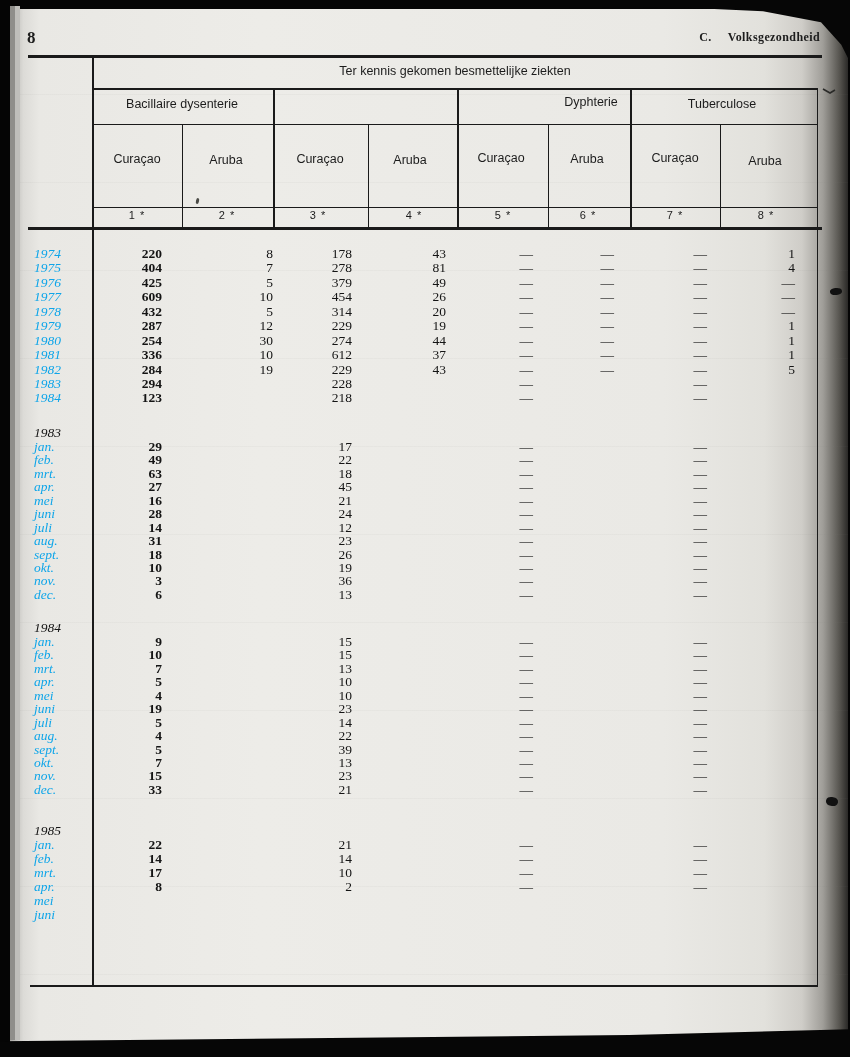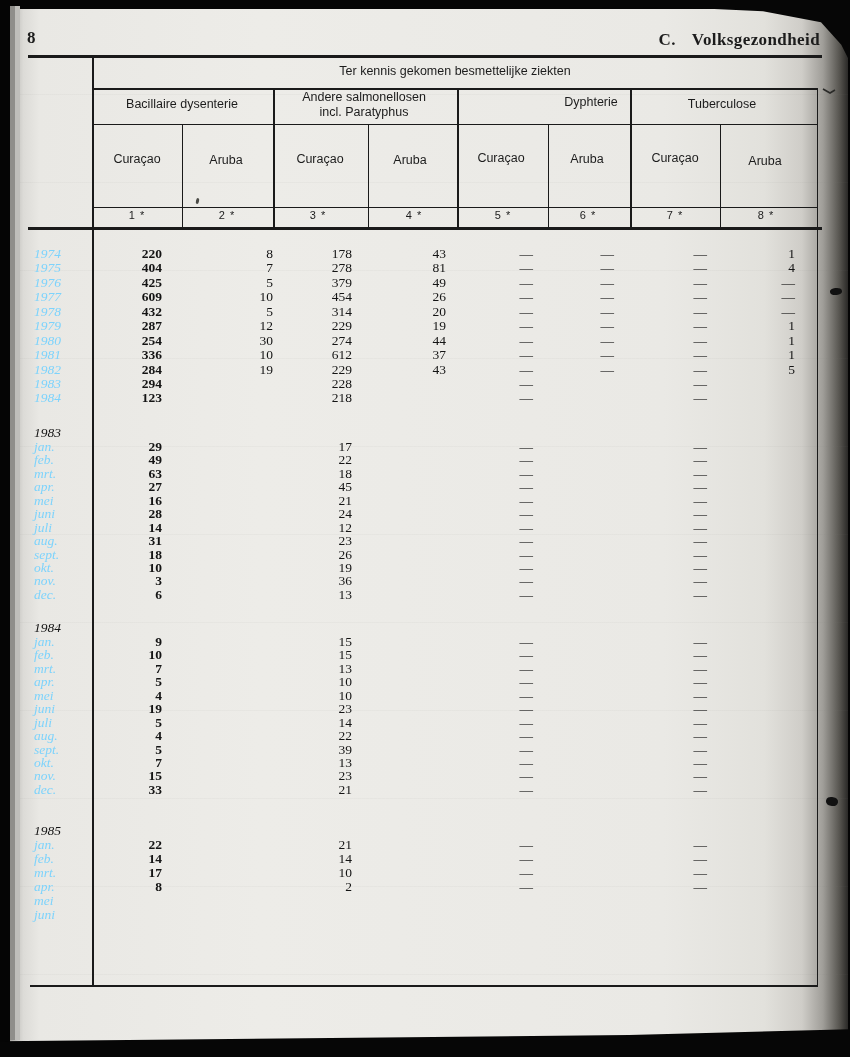--- a/index.html
+++ b/index.html
@@ -15,35 +15,35 @@
         clip-path:polygon(0 0,100% 0,100% 100%,97% 72%,90% 36%,70% 18%,42% 12%,0 13%);}
   .band-bottom{position:absolute;left:0;top:1028px;width:850px;height:29px;background:#060606;
         clip-path:polygon(0 46%,74% 24%,100% 4%,100% 100%,0 100%);}
   .edge-strip{position:absolute;top:6px;height:1034px;}
 
   .hline,.vline{position:absolute;background:#1a1a1a;}
   .txt{position:absolute;color:#1c1c1c;}
   .ctr{transform:translateX(-50%);white-space:nowrap;text-align:center;}
 
   .pagenum{font-family:"Liberation Serif",serif;font-weight:bold;font-size:17px;}
-  .sechead{font-family:"Liberation Serif",serif;font-weight:bold;font-size:17px;letter-spacing:0.4px;}
+  .sechead{font-family:"Liberation Serif",serif;font-weight:bold;font-size:12px;letter-spacing:0.4px;}
   .sechead .gap{display:inline-block;width:16px;}
   .ttl{font-size:12.5px;text-align:right;}
   .grp{font-size:12.5px;line-height:15px;}
   .sub{font-size:12.5px;}
   .cnum{font-size:11px;letter-spacing:1px;}
 
   .sect{position:absolute;left:0;width:850px;}
   .srow{position:relative;width:850px;}
   .sect0 .srow{height:14.45px;line-height:14.45px;}
   .sect1 .srow,.sect2 .srow{height:13.45px;line-height:13.45px;}
   .sect3 .srow{height:14px;line-height:14px;}
   .srow.heading{height:15px;line-height:15px;}
   .rlabel{position:absolute;left:34px;font-family:"Liberation Serif",serif;
-          font-style:italic;font-size:13.5px;color:#7dd3fc;}
+          font-style:italic;font-size:13.5px;color:#0ea5e9;}
   .heading{font-family:"Liberation Serif",serif;font-style:italic;font-size:13.5px;
            color:#151515;padding-left:34px;}
   .cell{position:absolute;width:80px;text-align:right;font-family:"Liberation Serif",serif;
         font-size:13.5px;color:#141414;}
   .c1{left:82px;font-weight:bold;}.c2{left:193px;}.c3{left:272px;}.c4{left:366px;}
   .c5{left:453px;}.c6{left:534px;}.c7{left:627px;}.c8{left:715px;}
 
   .blob{position:absolute;background:#111;border-radius:45%;}
   .penmark{position:absolute;}
 </style>
@@ -76,24 +76,20 @@
   <div class="vline" style="left:457px;top:88px;width:2px;height:139px;"></div>
   <div class="vline" style="left:630px;top:88px;width:2px;height:139px;"></div>
   <div class="vline" style="left:182px;top:124px;width:1px;height:103px;"></div>
   <div class="vline" style="left:368px;top:124px;width:1px;height:103px;"></div>
   <div class="vline" style="left:548px;top:124px;width:1px;height:103px;"></div>
   <div class="vline" style="left:720px;top:124px;width:1px;height:103px;"></div>
 
   <div class="txt ttl ctr" style="left:455px;top:64px;">Ter kennis gekomen besmettelijke ziekten</div>
 
   <div class="txt grp ctr" style="left:182px;top:97px;">Bacillaire dysenterie</div>
-  <div class="txt grp ctr" style="left:364px;top:90px;">
-    <div>Andere salmonellosen</div>
-    <div>incl. Paratyphus</div>
-  </div>
   <div class="txt grp ctr" style="left:543px;top:95px;margin-left:48px;">Dyphterie</div>
   <div class="txt grp ctr" style="left:722px;top:97px;">Tuberculose</div>
 
   <div class="txt sub ctr" style="left:137px;top:152px;">Curaçao</div>
   <div class="txt sub ctr" style="left:226px;top:153px;">Aruba</div>
   <div class="txt sub ctr" style="left:320px;top:152px;">Curaçao</div>
   <div class="txt sub ctr" style="left:410px;top:153px;">Aruba</div>
   <div class="txt sub ctr" style="left:501px;top:151px;">Curaçao</div>
   <div class="txt sub ctr" style="left:587px;top:152px;">Aruba</div>
   <div class="txt sub ctr" style="left:675px;top:151px;">Curaçao</div>

